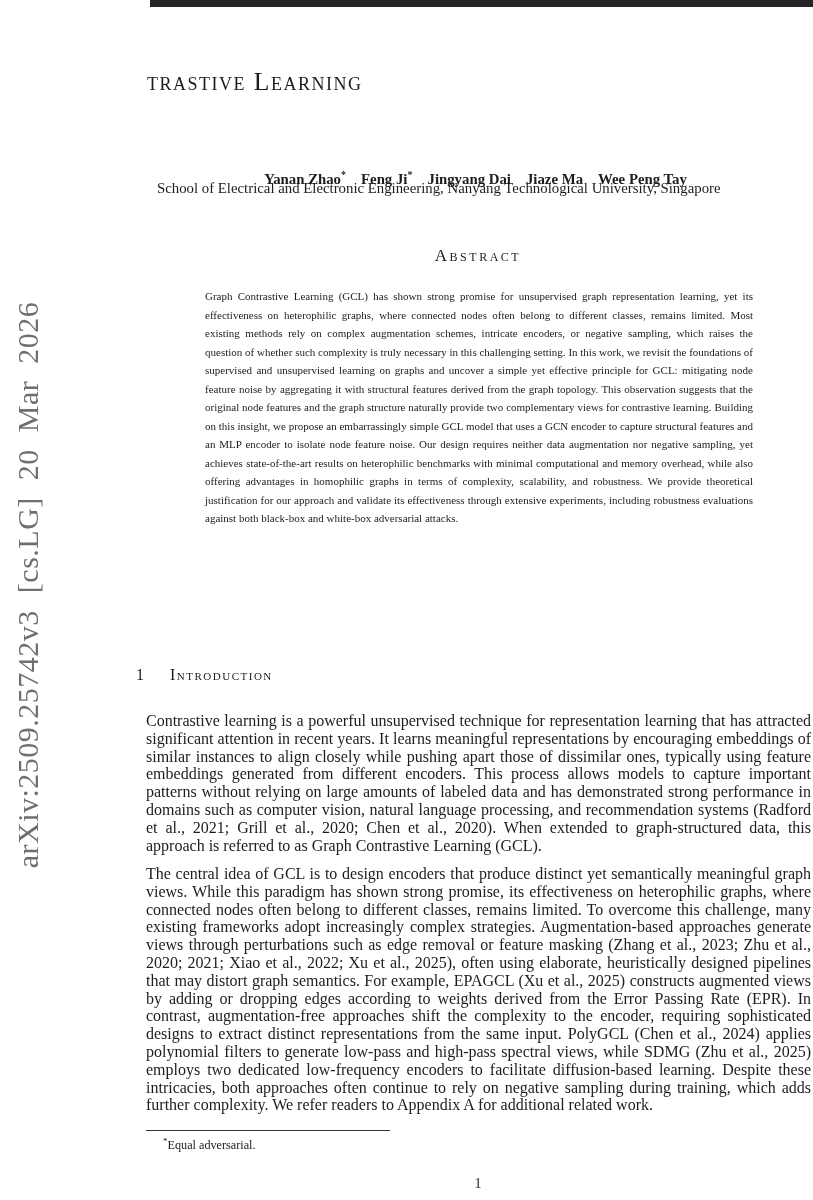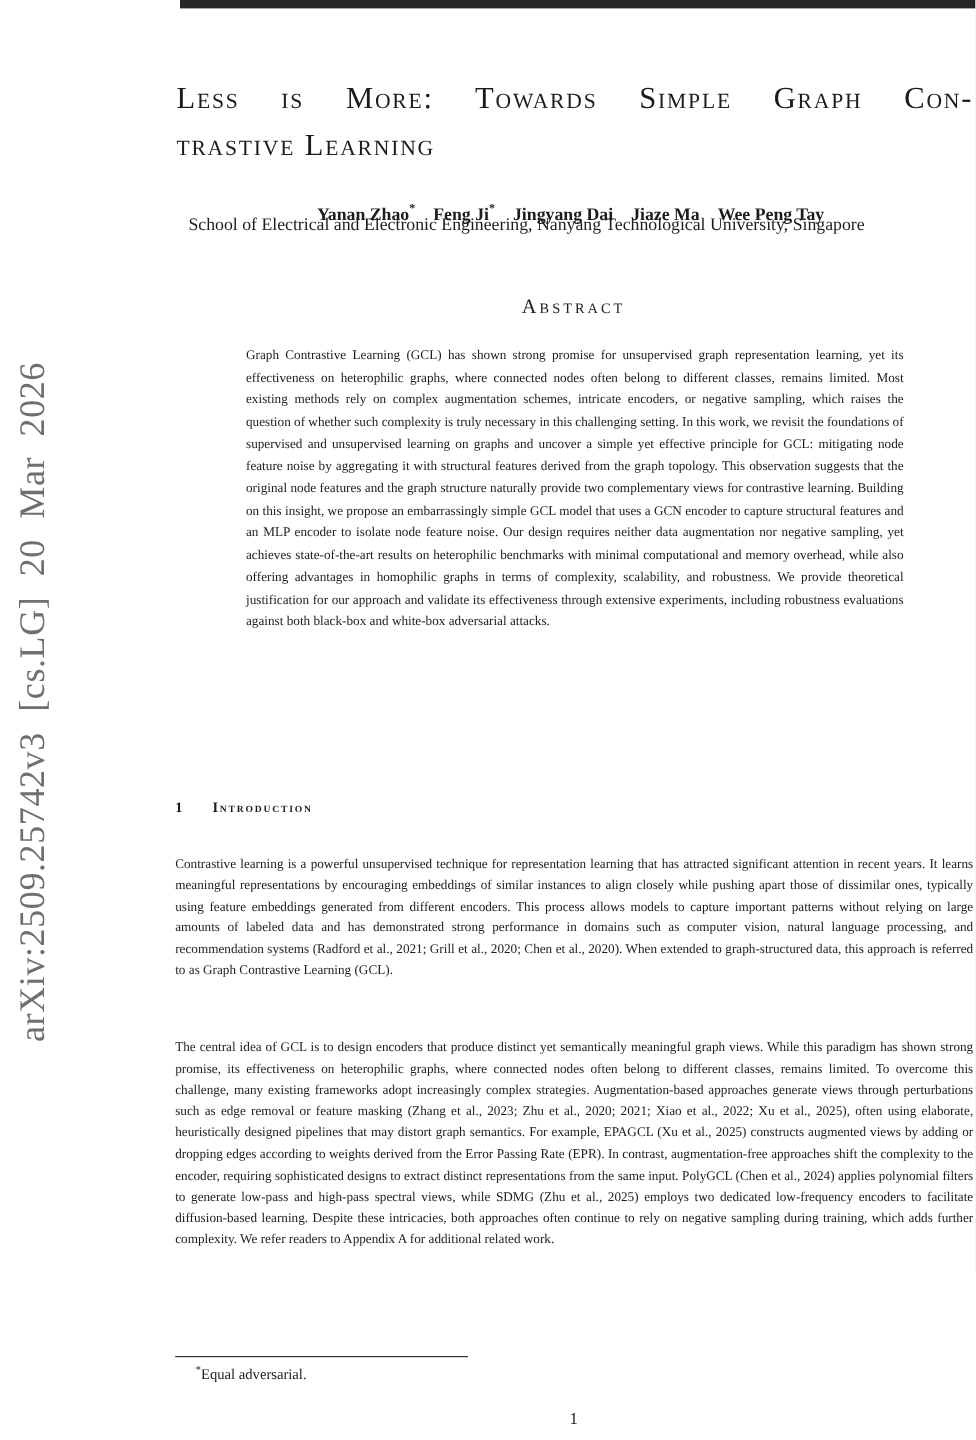--- a/index.html
+++ b/index.html
@@ -70,37 +70,36 @@
   .abstract-body {
     position: absolute;
     left: 205px; top: 287px;
     width: 548px;
     font-size: 11px;
     line-height: 18.5px;
     text-align: justify;
   }
   .section-heading {
     position: absolute;
-    left: 146px; top: 666px;
+    left: 136px; top: 666px;
     width: 664px;
-    font-size: 12px;
-    font-weight: bold;
+    font-size: 16px;
   }
   .section-number { display: inline-block; }
   .section-title {
     display: inline-block;
     margin-left: 22px;
     font-variant: small-caps;
     letter-spacing: 1.5px;
   }
   .body-para {
     position: absolute;
     left: 146px;
     width: 665px;
-    font-size: 11px;
+    font-size: 16px;
     line-height: 17.8px;
     text-align: justify;
   }
   .para-1 { top: 712px; }
   .para-2 { top: 865px; }
   .footnote-rule {
     position: absolute;
     left: 146px; top: 1130px;
     width: 244px; height: 0;
     border-top: 1.2px solid #333333;
@@ -124,21 +123,20 @@
 </head>
 <body>
 
 <div class="page">
 
   <div class="top-bar"></div>
 
   <div class="arxiv-watermark">arXiv:2509.25742v3 [cs.LG] 20 Mar 2026</div>
 
   <div class="title-block">
-    <div class="title-line1">Less is More: Towards Simple Graph Con-</div>
     <div class="title-line2">trastive Learning</div>
   </div>
 
   <div class="authors-block">
     <span class="author"><span>Yanan Zhao</span><sup>*</sup></span><span class="author"><span>Feng Ji</span><sup>*</sup></span><span class="author"><span>Jingyang Dai</span><sup></sup></span><span class="author"><span>Jiaze Ma</span><sup></sup></span><span class="author"><span>Wee Peng Tay</span><sup></sup></span>
   </div>
 
   <div class="affiliation">School of Electrical and Electronic Engineering, Nanyang Technological University, Singapore</div>
 
   <div class="abstract-heading">Abstract</div>

